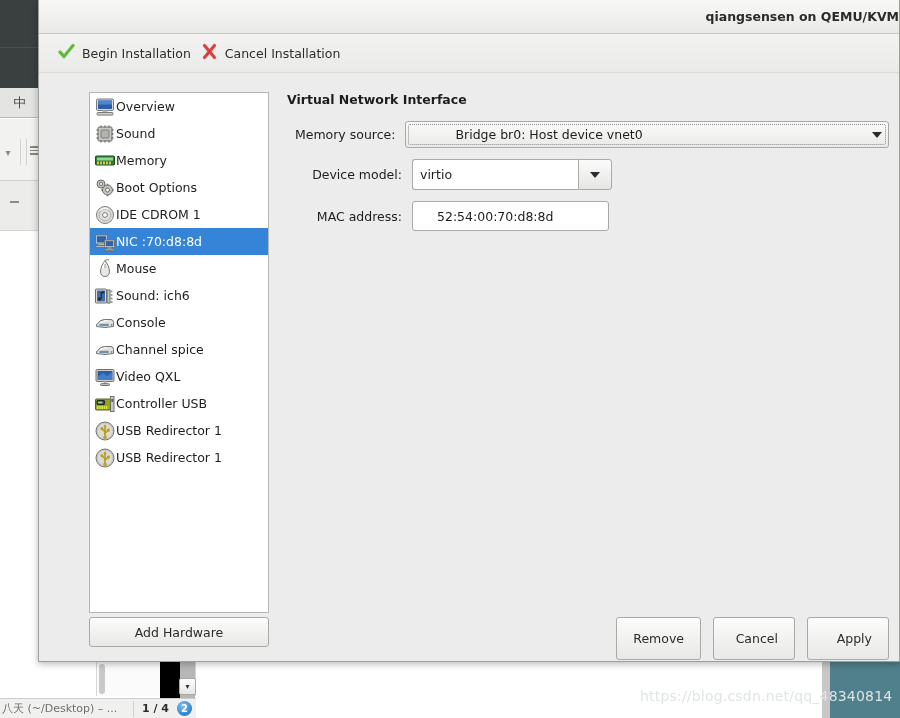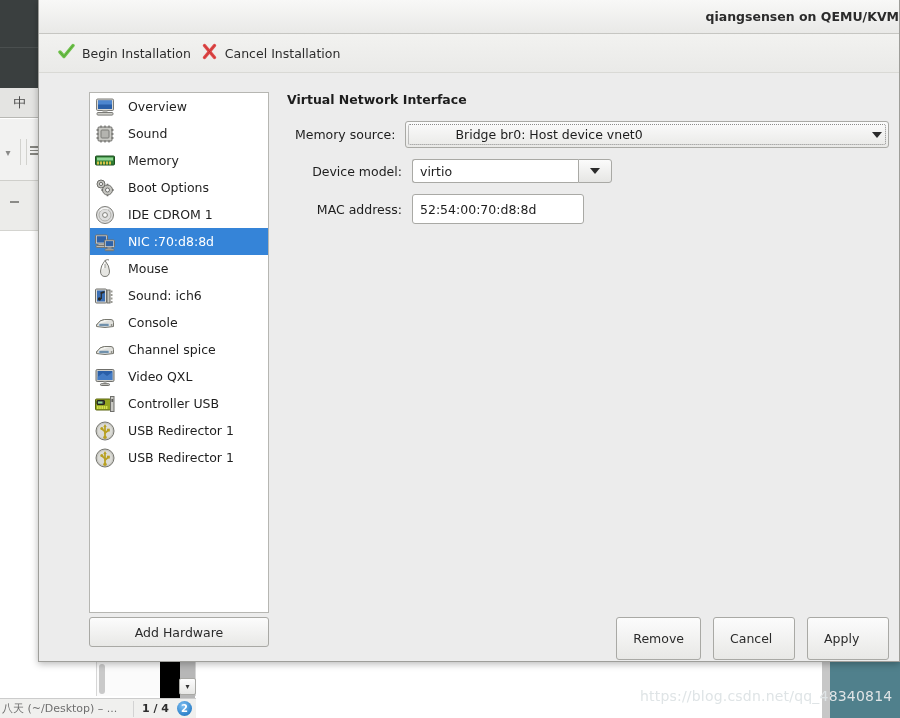--- a/index.html
+++ b/index.html
@@ -160,21 +160,21 @@
 
   
   .sidebar {
     position: absolute; left: 50px; top: 92px;
     width: 180px; height: 521px;
     background: #ffffff;
     border: 1px solid #b6b6b2;
     overflow: hidden;
   }
   .hw-item {
-    display: flex; align-items: center; gap: 12px;
+    display: flex; align-items: center; gap: 0;
     height: 27px; padding-left: 4px;
     color: #1e1e1e; font-size: 12.5px; white-space: nowrap;
   }
   .hw-item.selected { background: #3584d8; color: #ffffff; }
   .hw-ico { width: 22px; height: 22px; flex: none; position: relative; }
 
   .add-hw-btn {
     position: absolute; left: 50px; top: 617px; width: 180px; height: 30px;
     background: linear-gradient(#fcfcfc, #e8e8e6);
     border: 1px solid #a9a9a5; border-radius: 3px;
@@ -201,52 +201,52 @@
     position: relative;
   }
   .combo-focus::before {
     content: ""; position: absolute; left: 2px; top: 2px; right: 2px; bottom: 2px;
     border: 1px dotted #8a8a8a; border-radius: 2px; pointer-events: none;
   }
   .combo-focus .txt { flex: 1; font-size: 12.5px; color: #1d1d1d; padding-left: 3px; margin-left: 40px; }
   .caret { width: 0; height: 0; border-left: 5px solid transparent;
            border-right: 5px solid transparent; border-top: 6px solid #2b2b2b; }
 
-  .combo-edit { display: flex; height: 24px; width: 200px; }
+  .combo-edit { display: flex; height: 31px; width: 200px; }
   .combo-edit .entry {
     flex: 1; background: #ffffff;
     border: 1px solid #a9a9a5; border-right: none;
     border-radius: 3px 0 0 3px;
     display: flex; align-items: center; padding-left: 7px;
     font-size: 12.5px; color: #1d1d1d;
   }
   .combo-edit .drop {
     width: 34px;
     background: linear-gradient(#fbfbfb, #e6e6e4);
     border: 1px solid #a9a9a5; border-radius: 0 3px 3px 0;
     display: flex; align-items: center; justify-content: center;
   }
 
   .entry-plain {
-    width: 172px; height: 30px; background: #ffffff;
+    width: 197px; height: 30px; background: #ffffff;
     border: 1px solid #a9a9a5; border-radius: 3px;
-    display: flex; align-items: center; padding-left: 7px;
+    display: flex; align-items: center; padding-left: 24px;
     font-size: 12.5px; color: #1d1d1d;
   }
 
   
   .actions {
     position: absolute; right: 10px; top: 617px;
     display: flex; gap: 12px;
   }
   .btn {
     height: 43px; min-width: 82px; padding: 0 16px;
     background: linear-gradient(#fcfcfc, #e8e8e6);
     border: 1px solid #a9a9a5; border-radius: 3px;
-    display: flex; align-items: center; justify-content: flex-start;
+    display: flex; align-items: center; justify-content: flex-end;
     color: #2b2b2b; font-size: 12.5px;
   }
 </style>
 </head>
 <body>
 
 <div id="root">
 
   <div class="bg-dark-panel">
     <div class="divline"></div>

